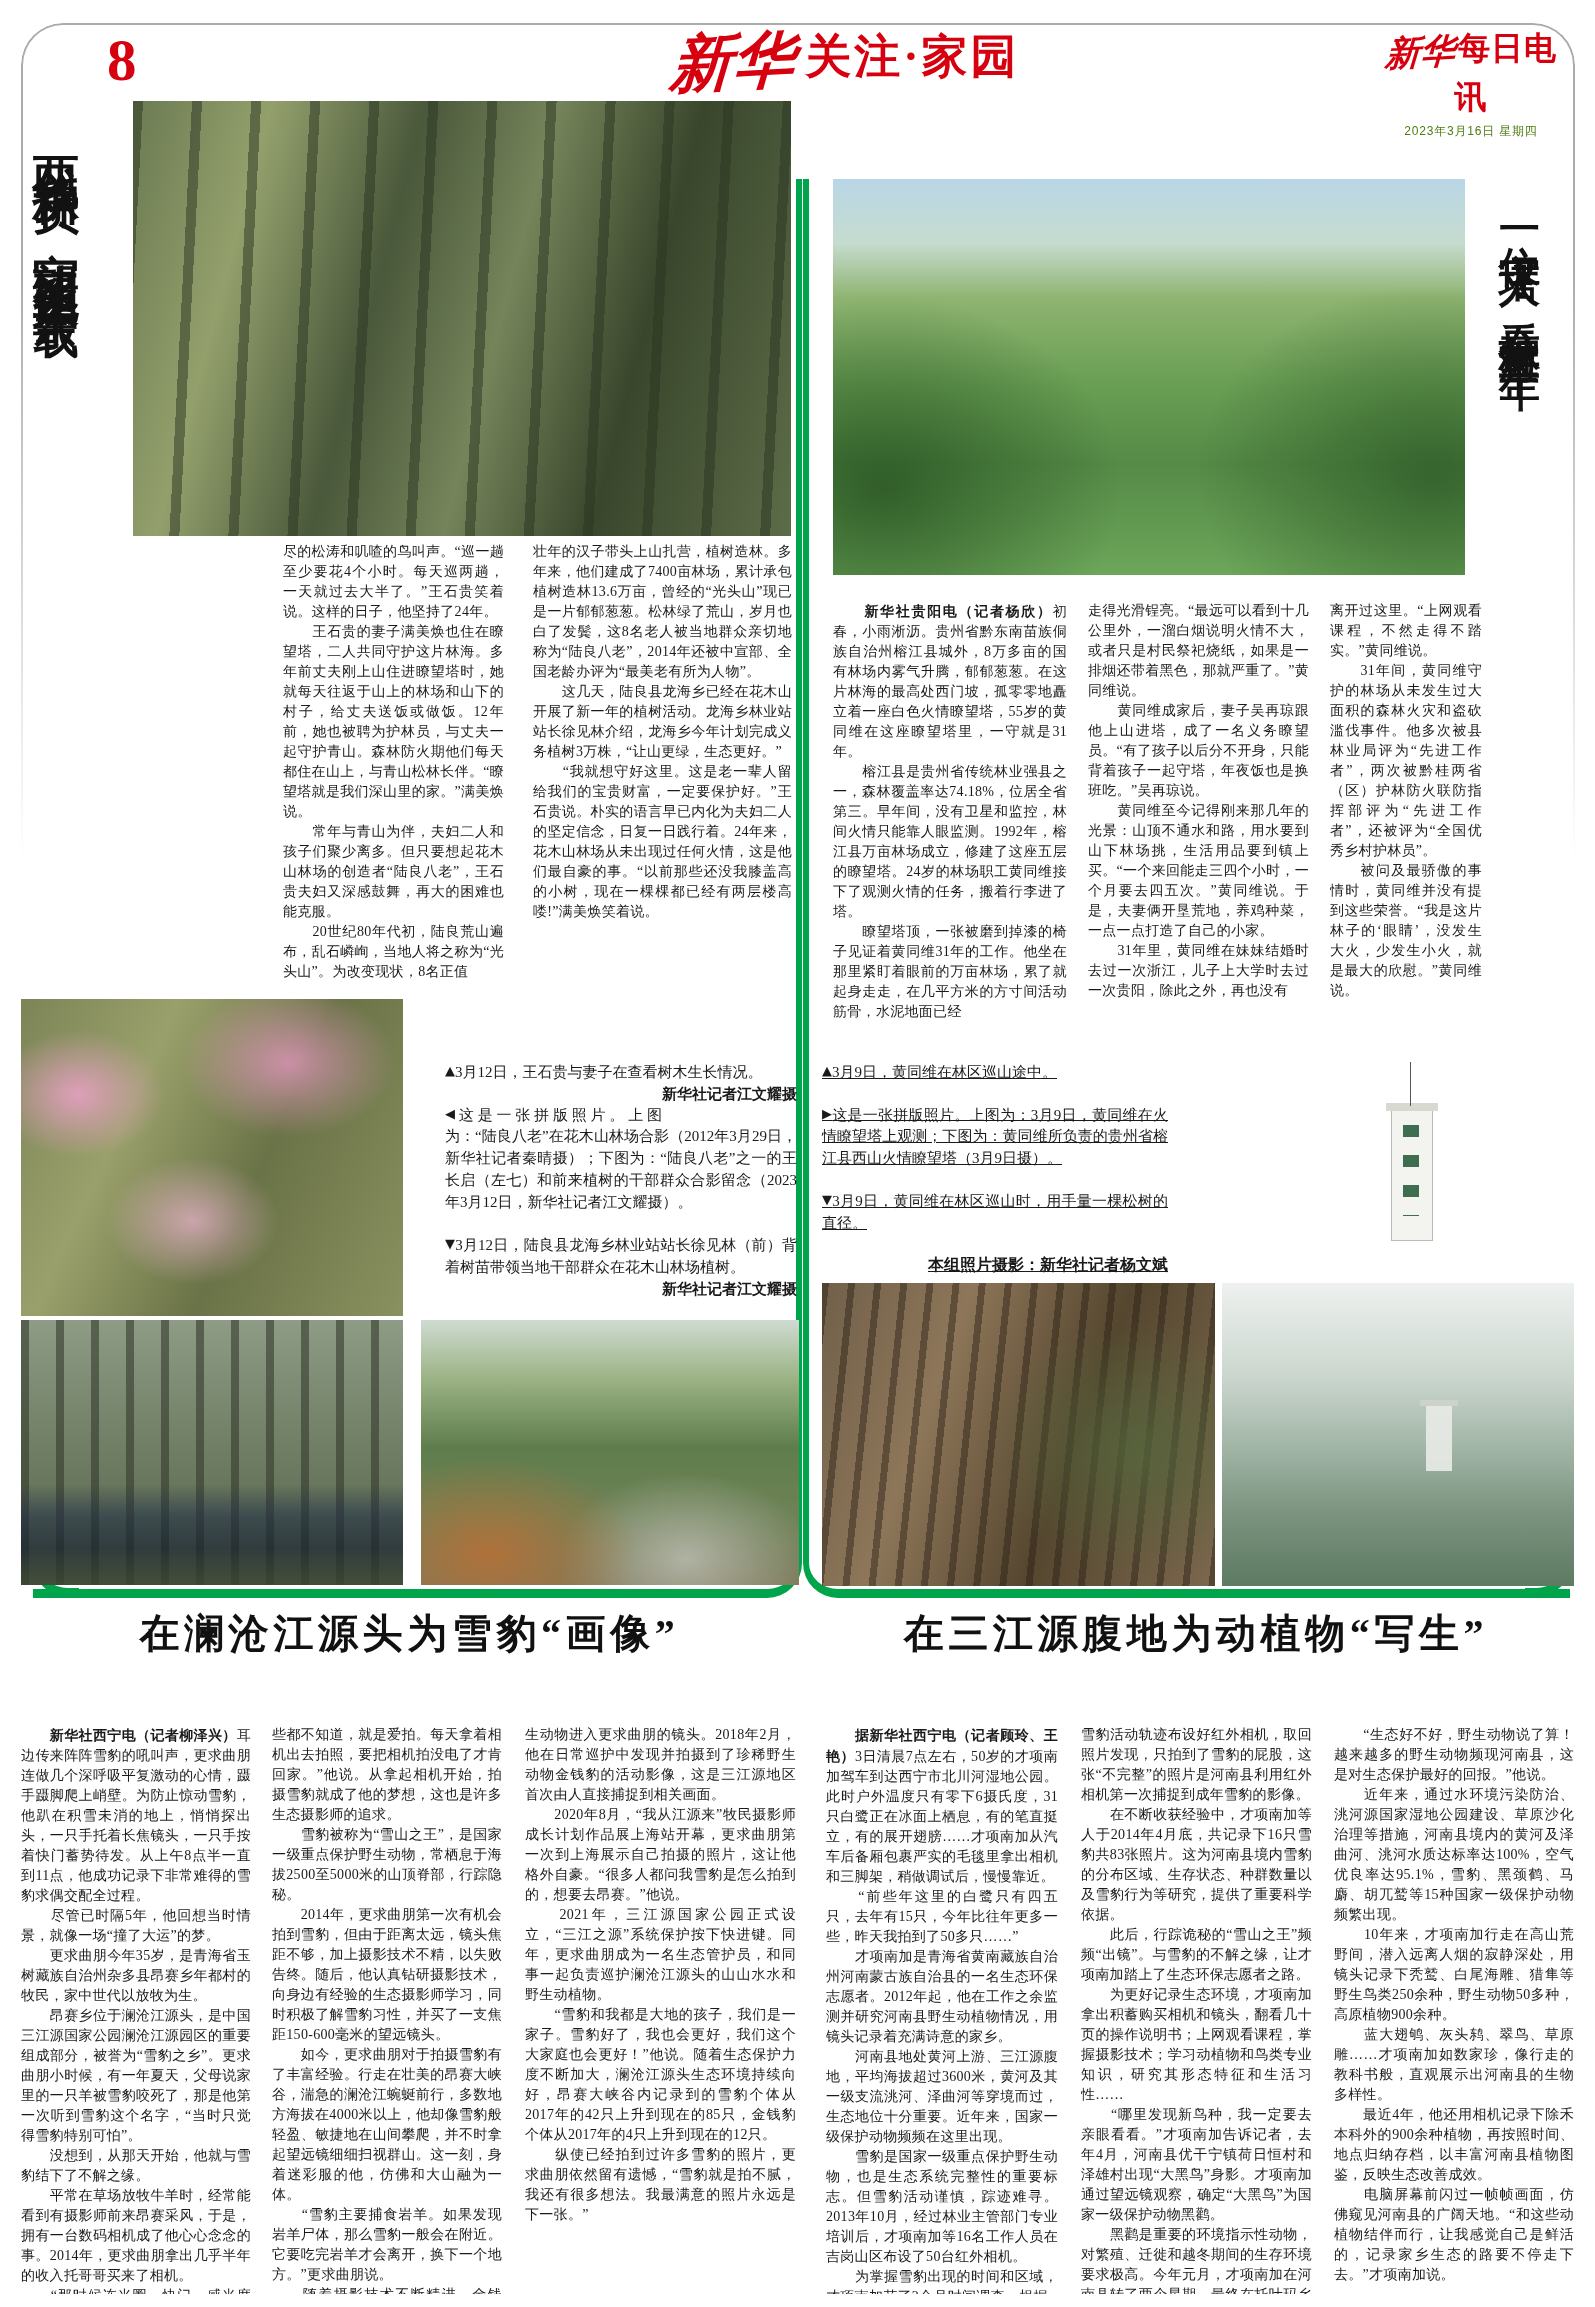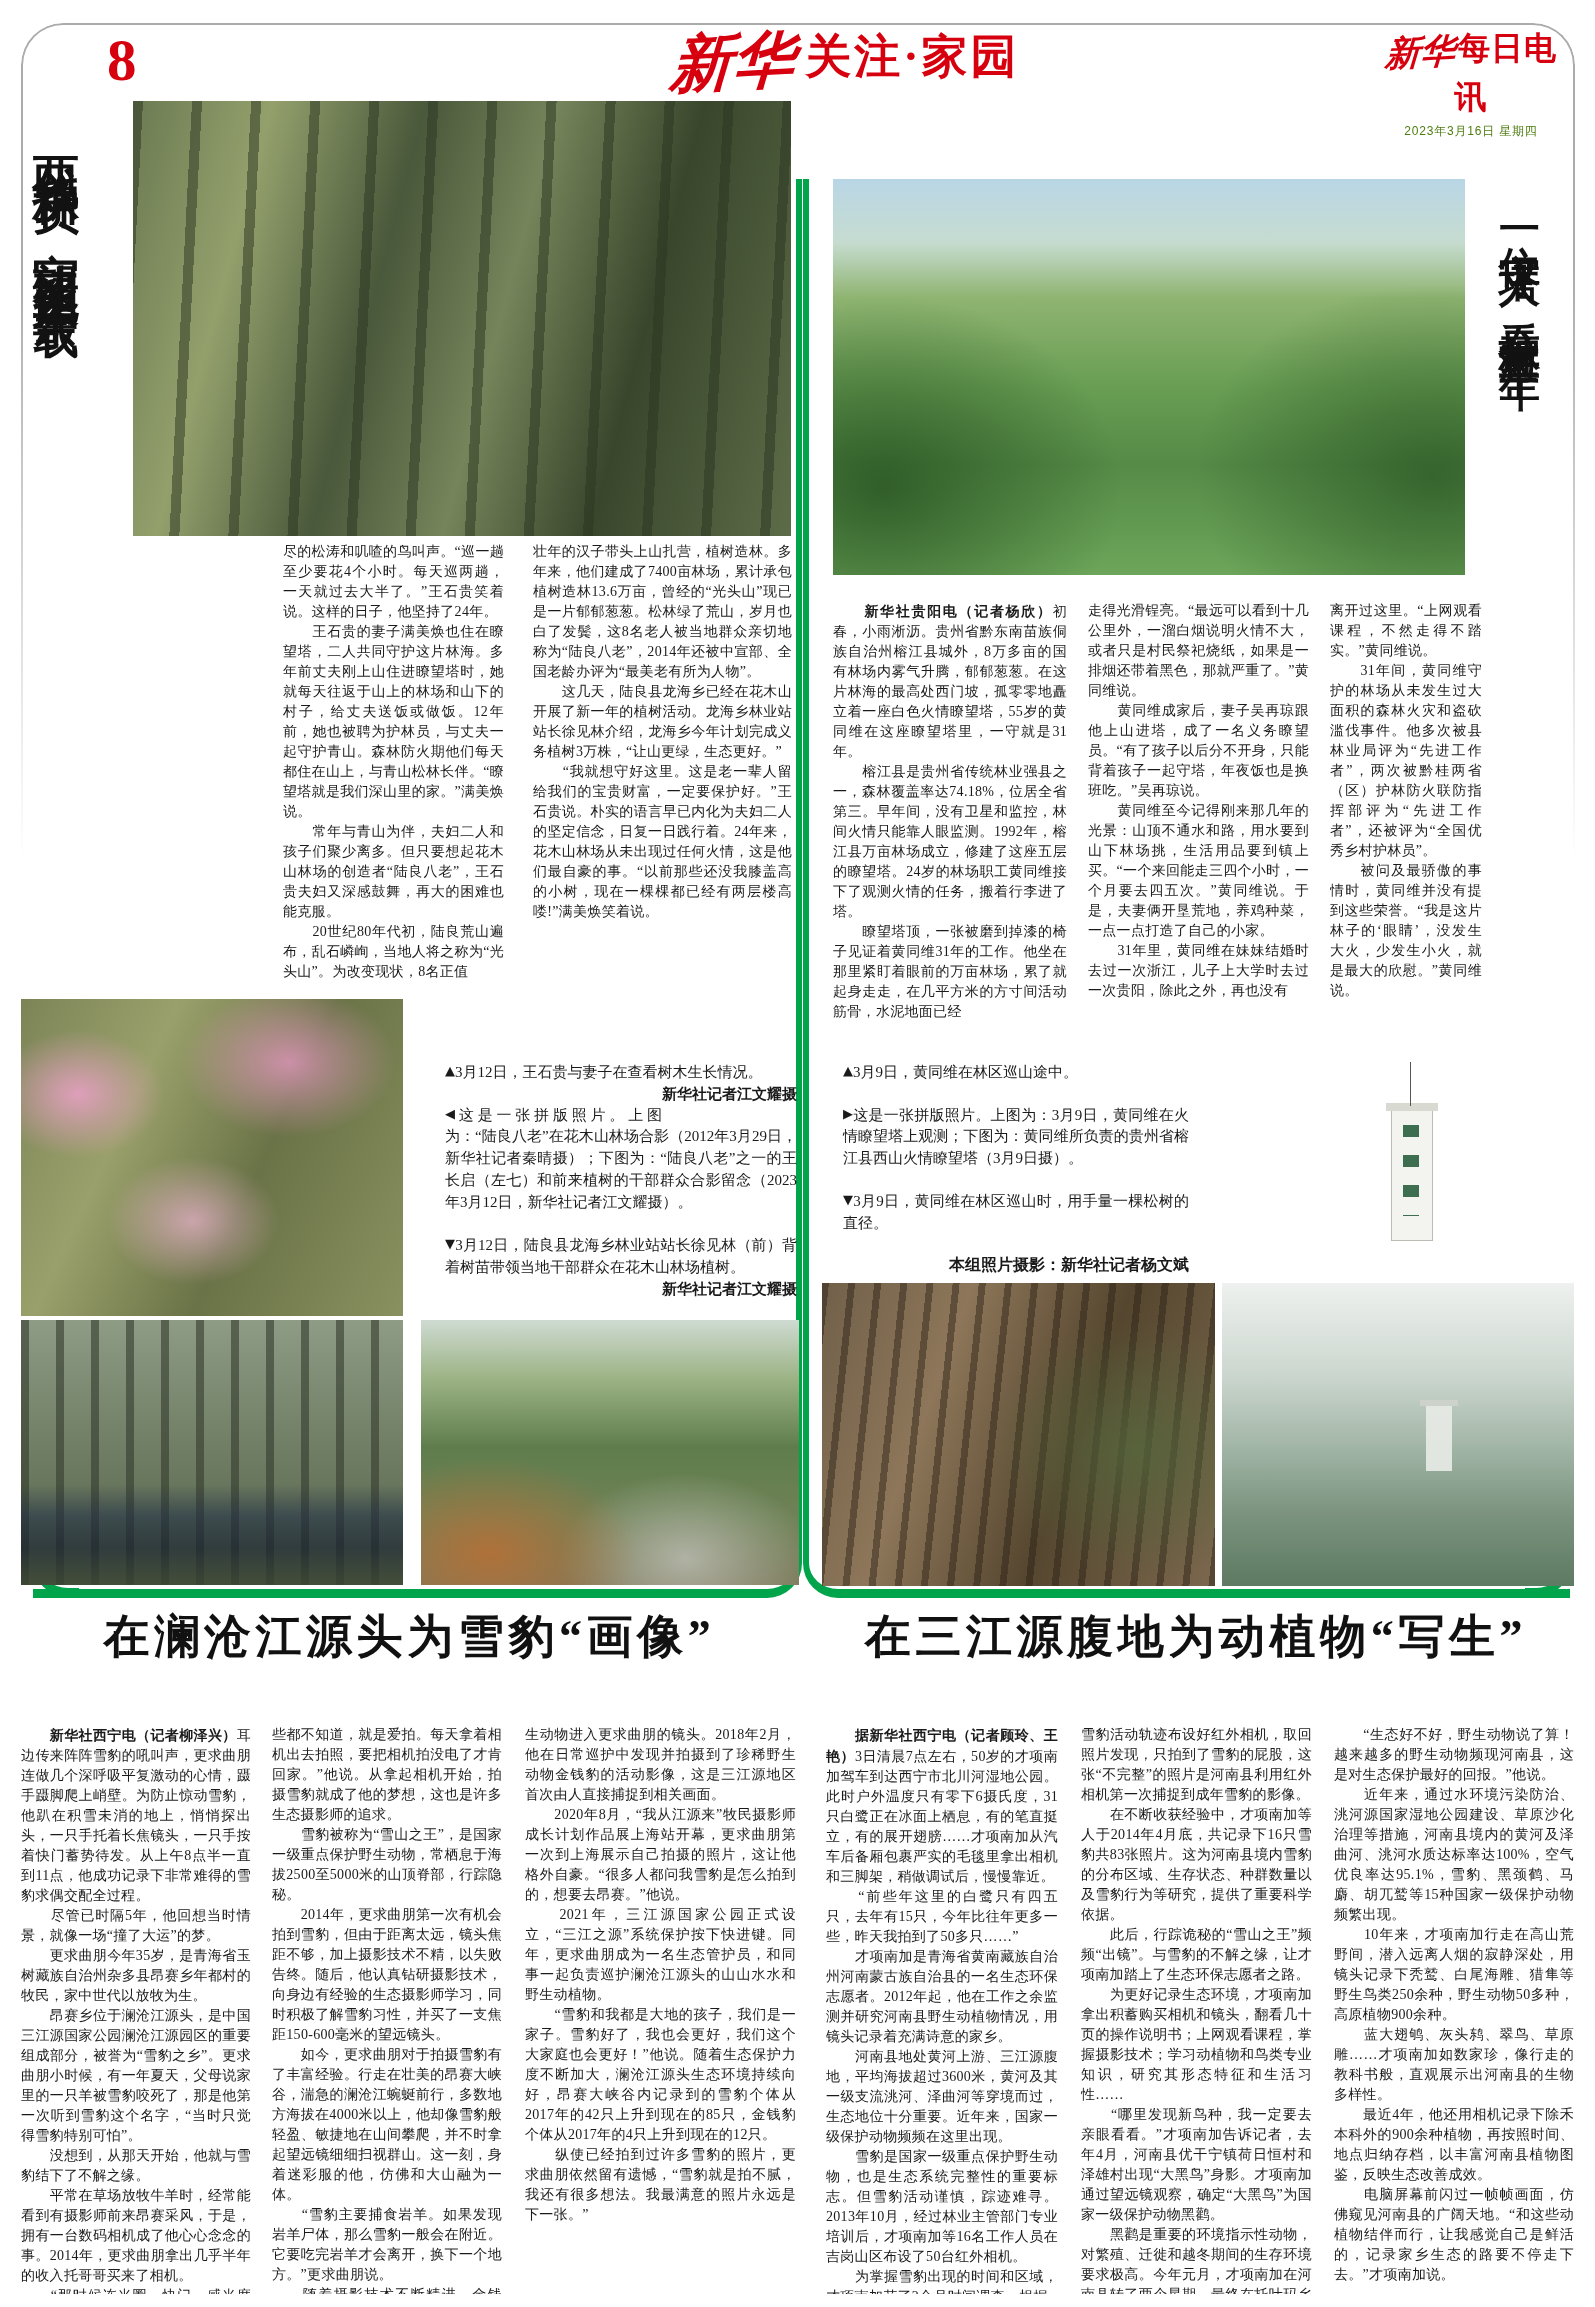--- a/index.html
+++ b/index.html
@@ -38,21 +38,21 @@
          font-family:"Liberation Sans","DejaVu Sans",sans-serif;}
   .vheadL{left:26px;top:120px;height:776px;font-size:46px;letter-spacing:8.4px;}
   .vheadR{left:1493px;top:207px;height:700px;font-size:41px;letter-spacing:6.9px;}
   .bodycol{font-size:14px;line-height:20px;text-align:justify;overflow:hidden;white-space:pre-line;letter-spacing:0.3px;}
   .bodycol b{font-family:"Liberation Sans","DejaVu Sans",sans-serif;font-weight:bold;}
   .capblock{font-size:15px;line-height:22px;text-align:justify;white-space:normal;}
   .capblock p{margin:0 0 20px 0;text-indent:0;}
   .capblock .mark{font-family:"DejaVu Sans","Liberation Sans",sans-serif;font-size:13px;vertical-align:1.5px;}
   .credit{font-weight:bold;float:right;font-family:"Liberation Sans","DejaVu Sans",sans-serif;}
   .creditline{font-weight:bold;text-align:right;font-size:16px;font-family:"Liberation Sans","DejaVu Sans",sans-serif;}
-  .bheadline{font-size:46px;font-weight:900;text-align:center;letter-spacing:4.6px;color:#111;
+  .bheadline{font-size:40px;font-weight:900;text-align:center;letter-spacing:4.6px;color:#111;
              font-family:"Liberation Serif","DejaVu Serif",serif;}
 
   
   .photo{background-size:cover;overflow:hidden;}
   .ph-forest{background:
       repeating-linear-gradient(93deg, rgba(42,52,32,.50) 0 10px, rgba(0,0,0,0) 10px 59px),
       linear-gradient(105deg,#6b7a52 0%,#93a06c 18%,#4a583b 38%,#75845a 55%,#39462c 74%,#5d6c48 100%);}
   .ph-orchard{background:
       radial-gradient(396px 320px at 8% 78%,rgba(36,78,30,.75),rgba(0,0,0,0) 60%),
       radial-gradient(396px 320px at 95% 75%,rgba(40,84,34,.7),rgba(0,0,0,0) 60%),
@@ -145,21 +145,21 @@
   <div class="photo ph-vista abs" style="left:1222px;top:1020px;width:352px;height:257px;">
     <div class="tower">
         <div class="win"></div>
       </div>
   </div>
   <div class="photo ph-bark abs" style="left:822px;top:1283px;width:393px;height:303px;"></div>
   <div class="photo ph-fog abs" style="left:1222px;top:1283px;width:352px;height:303px;">
     <div class="pagoda"></div>
   </div>
 
-  <div class="capblock abs" style="left:843px;top:1060px;width:346px;">
+  <div class="capblock abs" style="left:822px;top:1060px;width:346px;text-decoration:underline;">
     <p><span class="mark">▲</span><span>3月9日，黄同维在林区巡山途中。</span></p>
     <p><span class="mark">▶</span><span>这是一张拼版照片。上图为：3月9日，黄同维在火情瞭望塔上观测；下图为：黄同维所负责的贵州省榕江县西山火情瞭望塔（3月9日摄）。</span></p>
     <p><span class="mark">▼</span><span>3月9日，黄同维在林区巡山时，用手量一棵松树的直径。</span></p>
     <p class="creditline">本组照片摄影：新华社记者杨文斌</p>
   </div>
 
   <div class="bheadline abs" style="left:21px;top:1606px;width:777px;">在澜沧江源头为雪豹“画像”</div>
   <p class="bodycol abs" style="left:21px;top:1725px;width:230px;height:569px;margin:0;"><b>　　新华社西宁电（记者柳泽兴）</b><span>耳边传来阵阵雪豹的吼叫声，更求曲朋连做几个深呼吸平复激动的心情，蹑手蹑脚爬上峭壁。为防止惊动雪豹，他趴在积雪未消的地上，悄悄探出头，一只手托着长焦镜头，一只手按着快门蓄势待发。从上午8点半一直到11点，他成功记录下非常难得的雪豹求偶交配全过程。
 　　尽管已时隔5年，他回想当时情景，就像一场“撞了大运”的梦。
 　　更求曲朋今年35岁，是青海省玉树藏族自治州杂多县昂赛乡年都村的牧民，家中世代以放牧为生。

